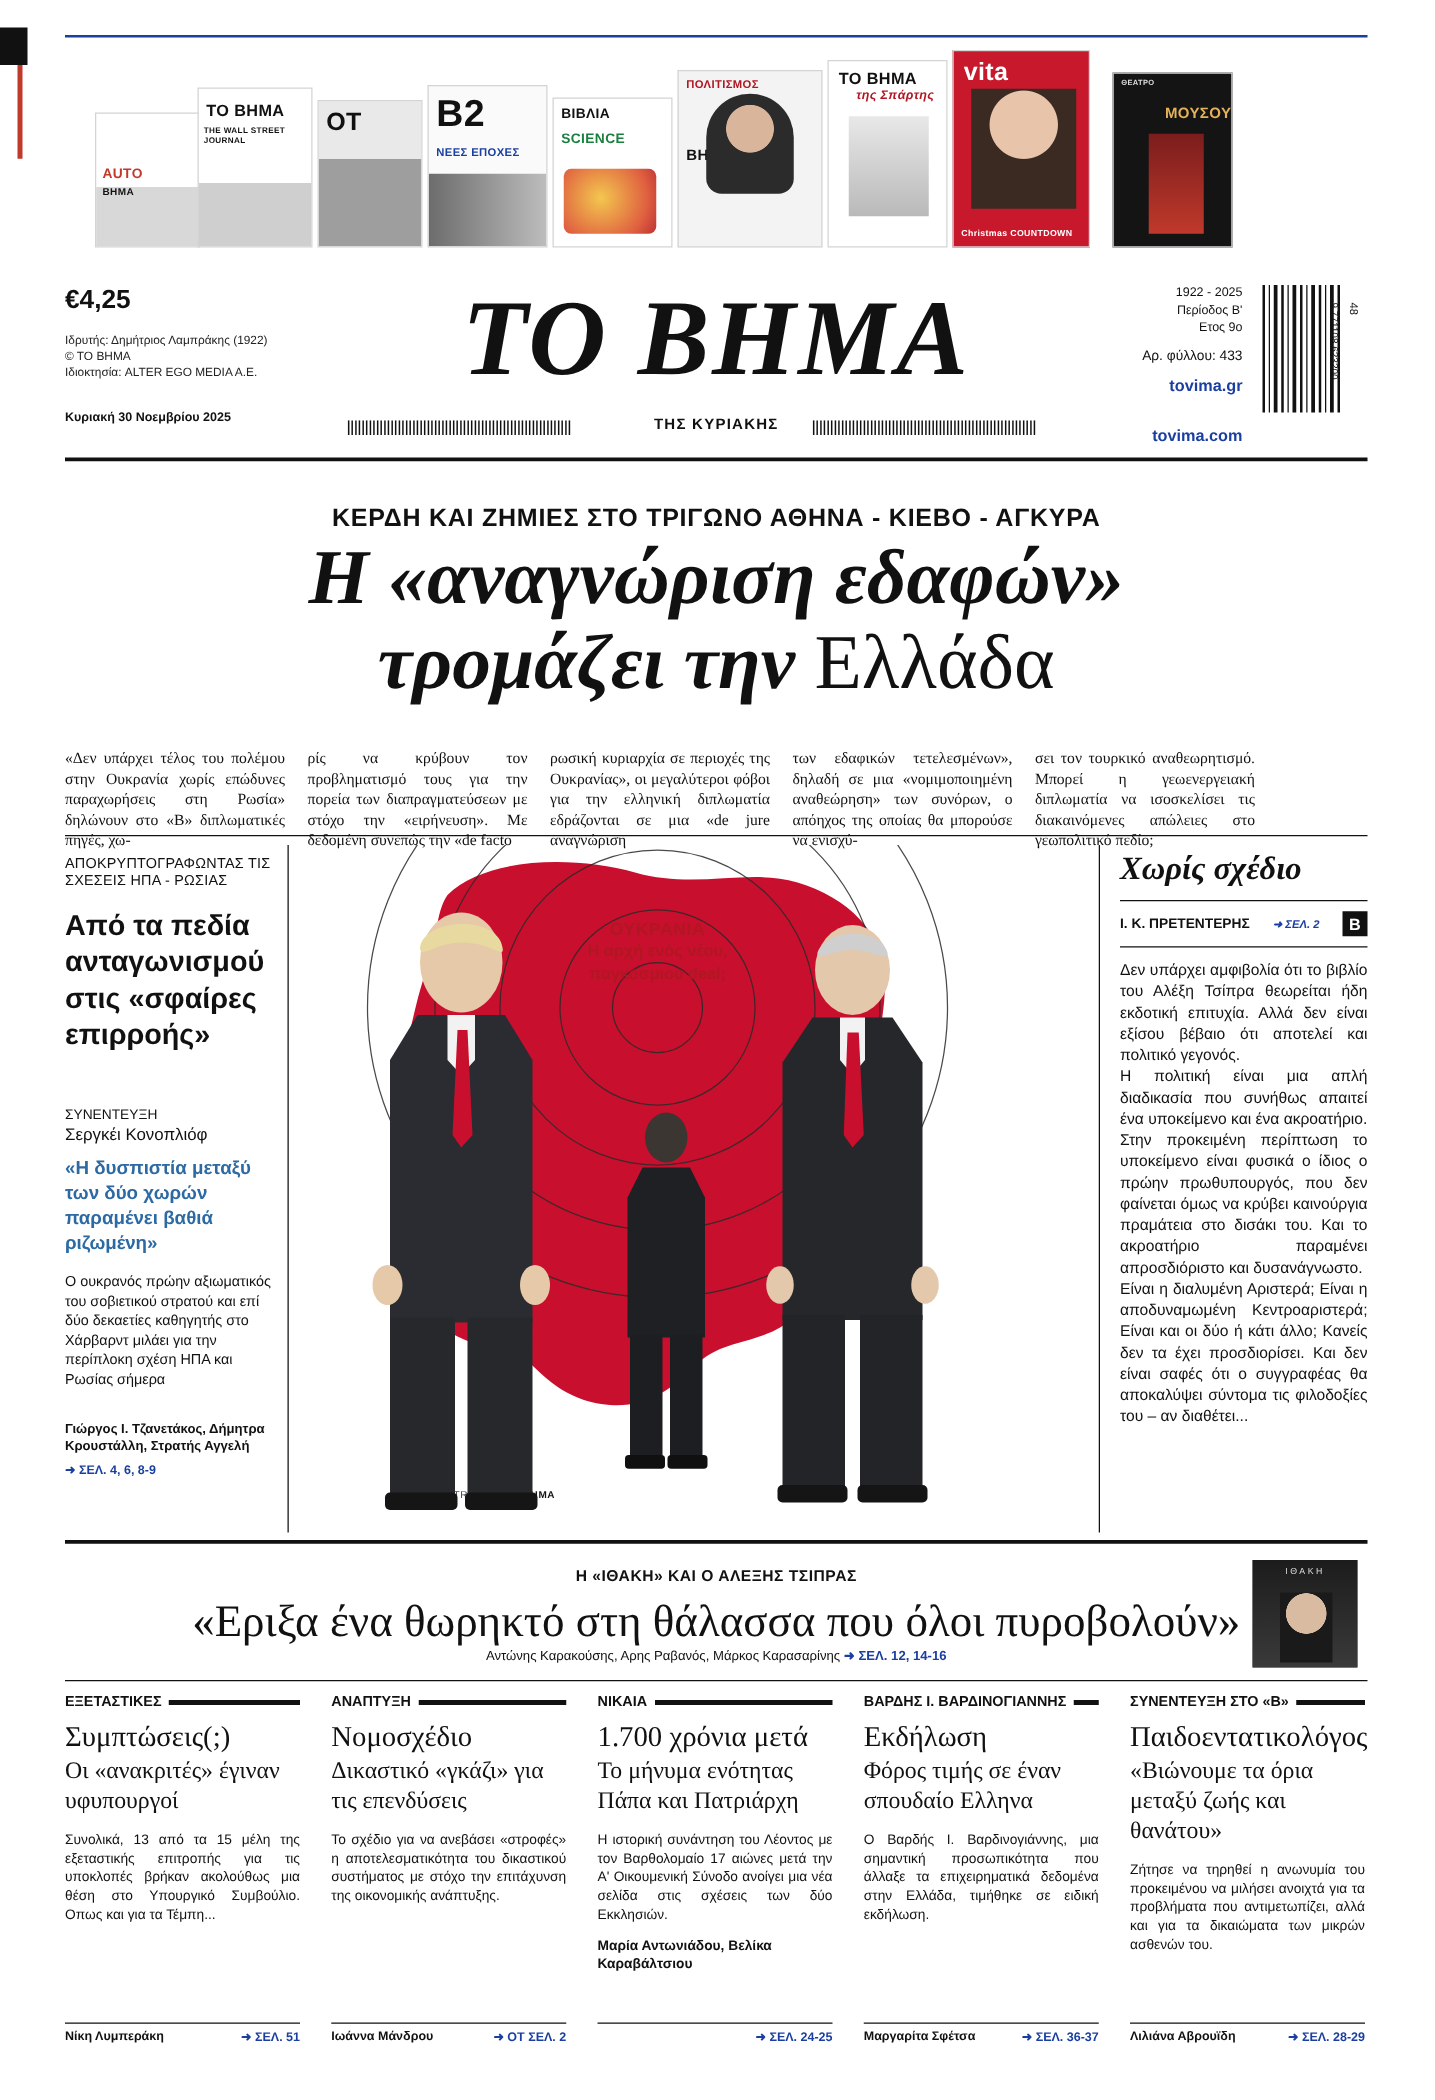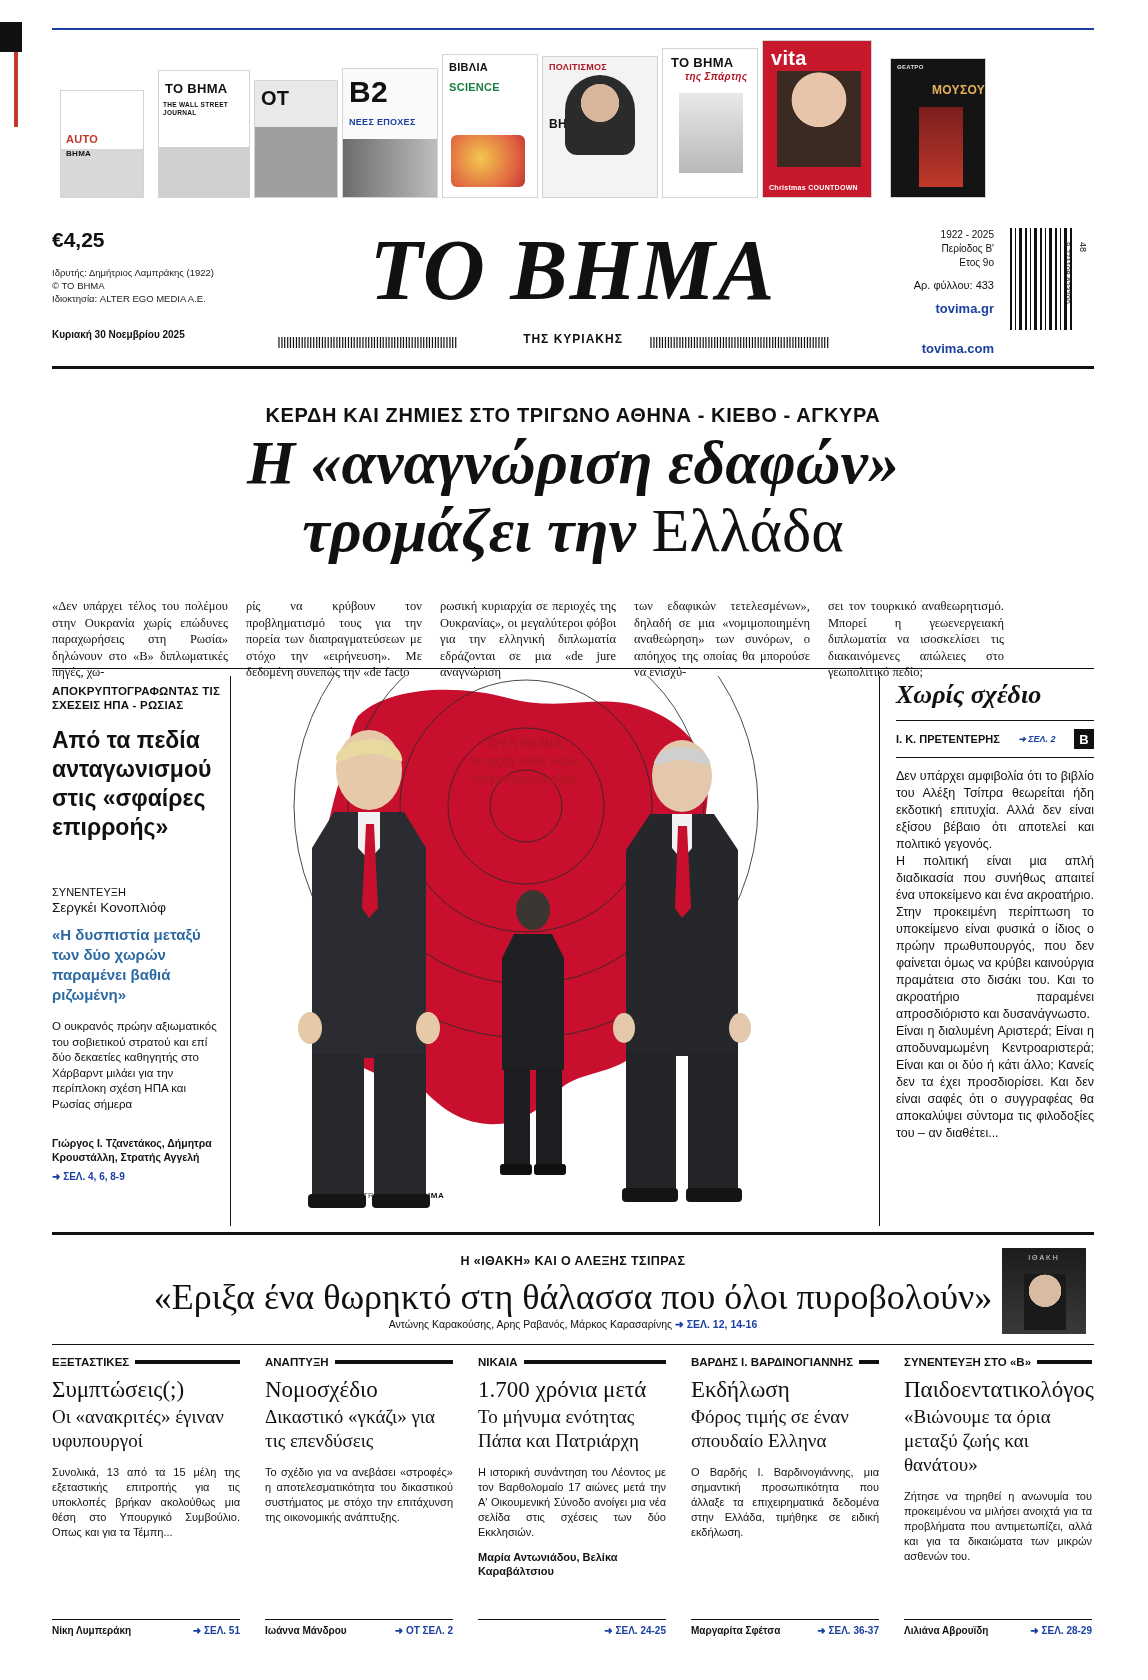--- a/index.html
+++ b/index.html
@@ -64,21 +64,21 @@
   
   .lede { position:absolute; left:52px; top:598px; width:1042px; display:flex; gap:18px; }
   .lede .col { width:176px; font-size:12.5px; line-height:16.5px; text-align:justify; color:#111; }
 
   
   .grid { position:absolute; left:52px; top:676px; width:1042px; height:550px; }
   .vline { position:absolute; top:0; width:1px; height:100%; background:#111; }
 
   
   .lcol { position:absolute; left:0; top:8px; width:170px; }
-  .lcol .overline { font-family:"Liberation Sans", sans-serif; font-size:11.5px; font-weight:bold; line-height:14px; letter-spacing:.2px; }
+  .lcol .overline { font-family:"Liberation Sans", sans-serif; font-size:11.5px; font-weight:normal; line-height:14px; letter-spacing:.2px; }
   .lcol .ltitle { font-family:"Liberation Sans", sans-serif; font-size:23px; font-weight:bold; line-height:29px; margin-top:14px; }
   .lcol .interv-label { font-family:"Liberation Sans", sans-serif; font-size:11px; margin-top:44px; }
   .lcol .interv-name { font-family:"Liberation Sans", sans-serif; font-size:13.5px; margin-top:2px; }
   .lcol .quote { font-family:"Liberation Sans", sans-serif; font-size:15px; font-weight:bold; line-height:20px; color:#2d6aa3; margin-top:10px; }
   .lcol .desc { font-family:"Liberation Sans", sans-serif; font-size:11.5px; line-height:15.5px; margin-top:14px; }
   .lcol .byline { position:absolute; top:452px; font-family:"Liberation Sans", sans-serif; font-size:10.5px; font-weight:bold; line-height:14px; }
   .lcol .pages { font-family:"Liberation Sans", sans-serif; font-size:10px; font-weight:bold; color:#1a3fa0; margin-top:6px; }
 
   
   .illus { position:absolute; left:186px; top:0; width:562px; height:540px; overflow:hidden; }
@@ -128,41 +128,41 @@
 <body>
 
 <div class="page">
 
   <div class="left-marker"></div>
   <div class="left-redline"></div>
 
   <div class="topstrip">
     <div class="rule"></div>
 
-    <div class="mag" style="left:8px; width:84px; height:108px; background:linear-gradient(#fff 0 55%, #d8d8d8 55% 100%);">
+    <div class="mag" style="left:24px; width:84px; height:108px; background:linear-gradient(#fff 0 55%, #d8d8d8 55% 100%);">
       <div class="mt" style="position:absolute;left:5px;top:42px;font-size:11px;color:#c0392b;">AUTO</div>
       <div class="mt" style="position:absolute;left:5px;top:58px;font-size:8px;">BHMA</div>
     </div>
 
     <div class="mag" style="left:106px; width:92px; height:128px; background:linear-gradient(#fff 0 60%, #cfcfcf 60% 100%);">
       <div class="mt" style="position:absolute;left:6px;top:10px;font-size:13px;">ΤΟ ΒΗΜΑ</div>
       <div class="mt" style="position:absolute;left:4px;top:30px;font-size:6.5px;line-height:8px;">THE WALL STREET JOURNAL</div>
     </div>
 
     <div class="mag" style="left:202px; width:84px; height:118px; background:linear-gradient(#e9e9e9 0 40%, #9e9e9e 40% 100%);">
       <div class="mt" style="position:absolute;left:6px;top:6px;font-size:20px;">OT</div>
     </div>
 
     <div class="mag" style="left:290px; width:96px; height:130px; background:#fafafa;">
       <div class="mt" style="position:absolute;left:6px;top:6px;font-size:30px;">B2</div>
       <div class="mt" style="position:absolute;left:6px;top:48px;font-size:9px;color:#1a3fa0;">ΝΕΕΣ ΕΠΟΧΕΣ</div>
       <div style="position:absolute;left:0;bottom:0;width:100%;height:58px;background:linear-gradient(90deg,#6c6c6c,#bdbdbd);"></div>
     </div>
 
-    <div class="mag" style="left:390px; width:96px; height:144px; background:#fff;">
+    <div class="mag" style="left:390px; width:96px; height:120px; background:#fff;">
       <div class="mt" style="position:absolute;left:6px;top:6px;font-size:11px;">ΒΙΒΛΙΑ</div>
       <div class="mt" style="position:absolute;left:6px;top:26px;font-size:11px;color:#1a7f3f;">SCIENCE</div>
       <div style="position:absolute;left:8px;bottom:10px;width:74px;height:52px;background:radial-gradient(circle at 40% 45%, #f3c74f, #e06040 70%, #b33 100%);border-radius:6px;"></div>
     </div>
 
     <div class="mag" style="left:490px; width:116px; height:142px; background:#f3f3f3;">
       <div class="mt" style="position:absolute;left:6px;top:5px;font-size:9px;color:#b01722;">ΠΟΛΙΤΙΣΜΟΣ</div>
       <div class="mt" style="position:absolute;left:6px;top:60px;font-size:12px;">BHMAgazino</div>
       <div style="position:absolute;left:22px;top:18px;width:70px;height:80px;background:radial-gradient(circle at 50% 35%, #d9b59c 0 30%, #2b2b2b 31% 100%);border-radius:40px 40px 14px 14px;"></div>
     </div>

